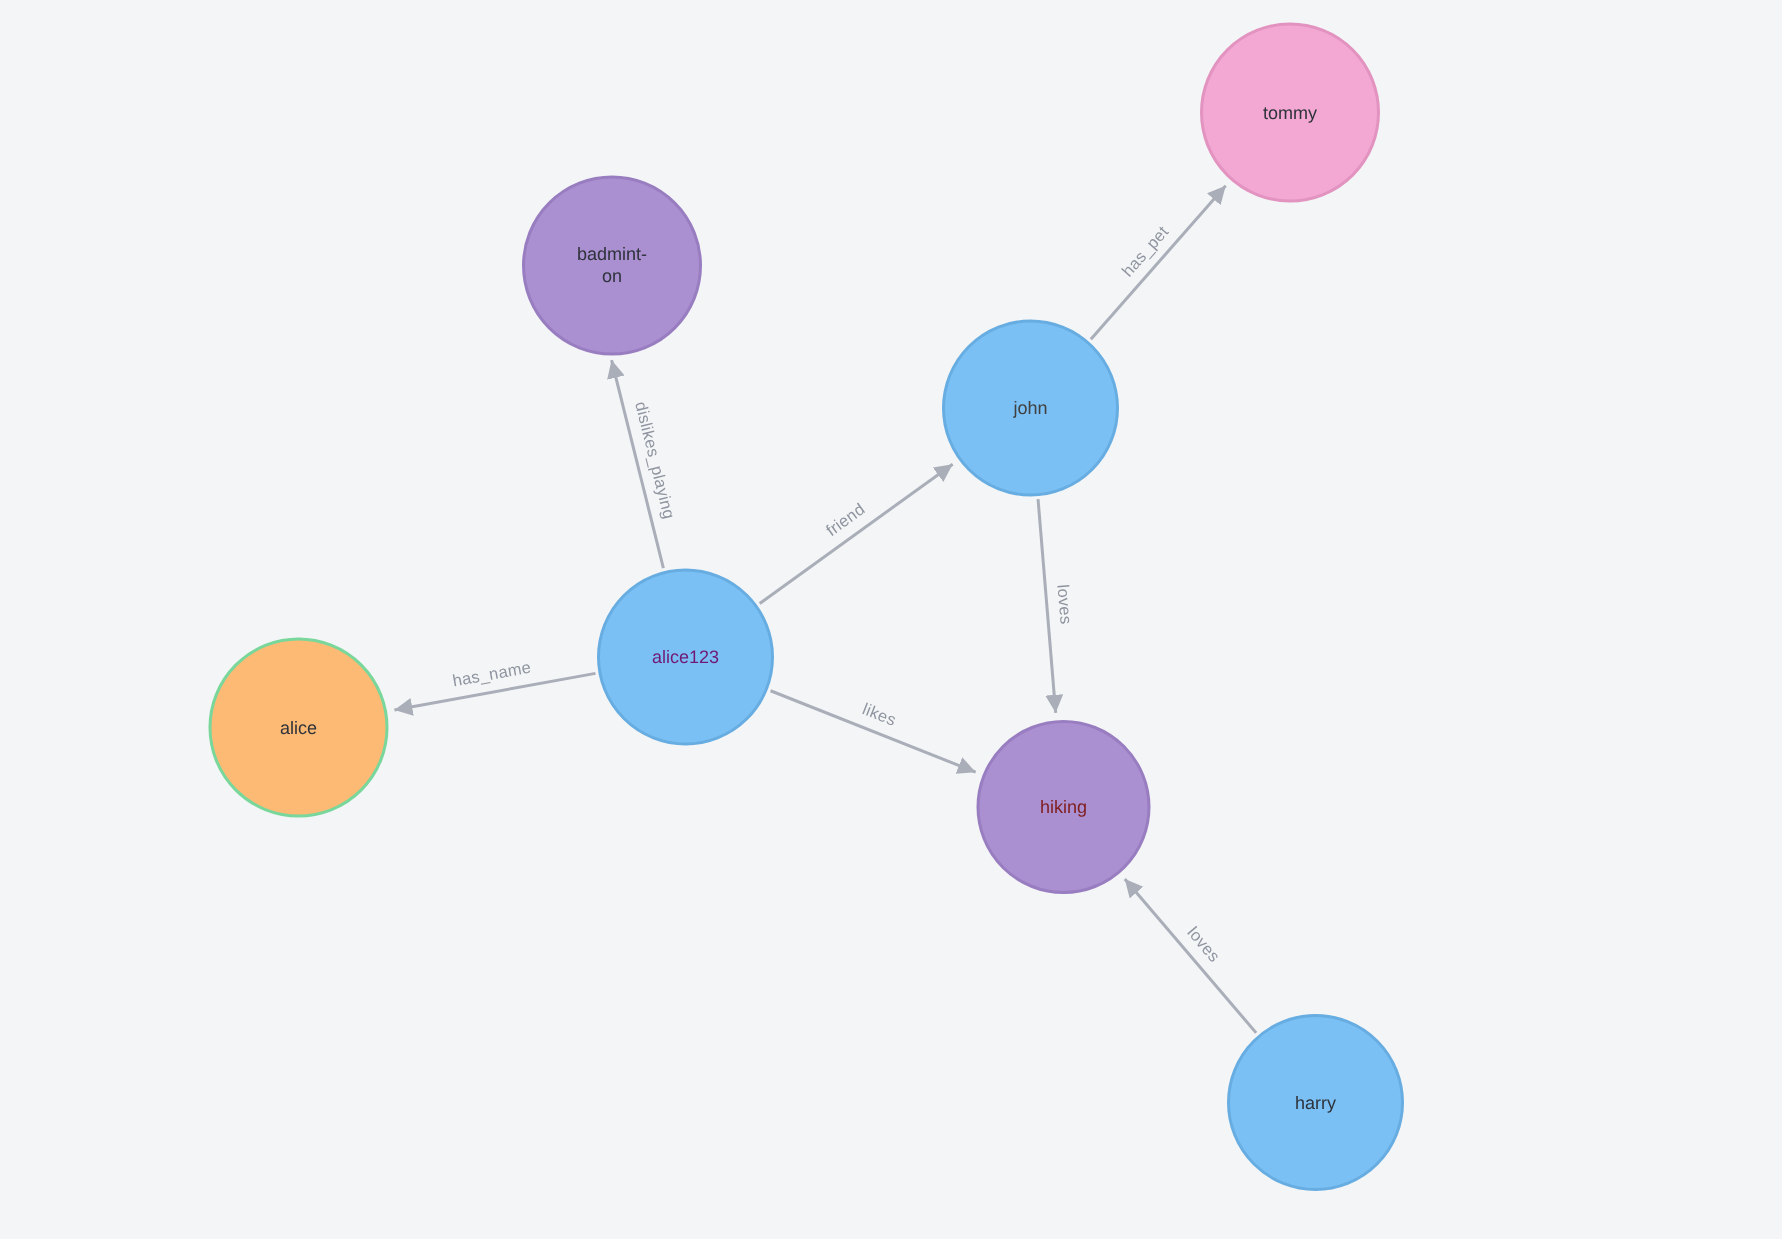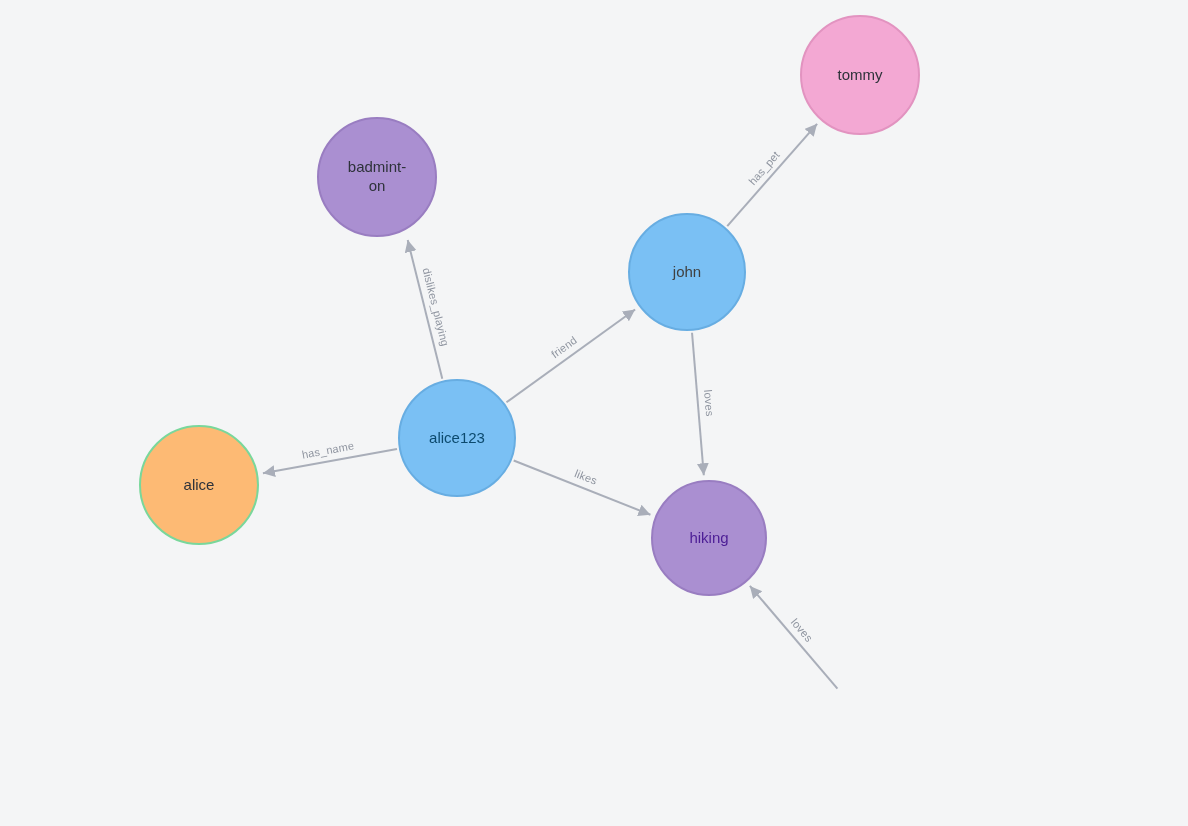--- a/index.html
+++ b/index.html
@@ -23,21 +23,21 @@
   }
   .node {
     position: absolute;
     border-radius: 50%;
     box-sizing: border-box;
     display: flex;
     flex-direction: column;
     align-items: center;
     justify-content: center;
     text-align: center;
-    font-size: 15px;
+    font-size: 12px;
     cursor: pointer;
     user-select: none;
   }
   .node span {
     line-height: 1.25;
     pointer-events: none;
   }
   .edge-label {
     position: absolute;
     font-size: 11px;
@@ -68,29 +68,32 @@
 <div class="edge-label" style="left: 435.657px; top: 306.782px; color: rgb(143, 149, 160); transform: translate(-50%, -50%) rotate(76.0154deg);">dislikes_playing</div>
     <div class="edge-label" style="left: 564.346px; top: 346.958px; color: rgb(143, 149, 160); transform: translate(-50%, -50%) rotate(-35.8195deg);">friend</div>
     <div class="edge-label" style="left: 327.996px; top: 450.32px; color: rgb(143, 149, 160); transform: translate(-50%, -50%) rotate(-10.3244deg);">has_name</div>
     <div class="edge-label" style="left: 586.128px; top: 477.407px; color: rgb(143, 149, 160); transform: translate(-50%, -50%) rotate(21.6444deg);">likes</div>
     <div class="edge-label" style="left: 763.915px; top: 167.744px; color: rgb(143, 149, 160); transform: translate(-50%, -50%) rotate(-48.7113deg);">has_pet</div>
     <div class="edge-label" style="left: 708.88px; top: 403.097px; color: rgb(143, 149, 160); transform: translate(-50%, -50%) rotate(85.272deg);">loves</div>
     <div class="edge-label" style="left: 802.019px; top: 630.123px; color: rgb(143, 149, 160); transform: translate(-50%, -50%) rotate(49.5427deg);">loves</div>
     <div class="node" style="left: 800px; top: 15px; width: 120px; height: 120px; background: rgb(243, 168, 211); border: 2px solid rgb(226, 147, 192); color: rgb(46, 50, 58);">
       <span>tommy</span>
     </div>
-    <div class="node" style="left: 317px; top: 117px; width: 120px; height: 120px; background: rgb(170, 143, 209); border: 2px solid rgb(153, 125, 193); color: rgb(46, 50, 58);">
+    <div class="node" style="left: 348px; top: 117px; width: 120px; height: 120px; background: rgb(170, 143, 209); border: 2px solid rgb(153, 125, 193); color: rgb(46, 50, 58);">
       <span>badmint-</span>
       <span>on</span>
     </div>
     <div class="node" style="left: 628px; top: 213px; width: 118px; height: 118px; background: rgb(122, 192, 244); border: 2px solid rgb(103, 173, 226); color: #404040;">
       <span>john</span>
     </div>
-    <div class="node" style="left: 398px; top: 379px; width: 118px; height: 118px; background: rgb(122, 192, 244); border: 2px solid rgb(103, 173, 226); color: #0c4a6e;">
+    <div class="node" style="left: 398px; top: 379px; width: 118px; height: 118px; background: rgb(122, 192, 244); border: 2px solid rgb(103, 173, 226); color: #701a75;">
       <span>alice123</span>
     </div>
     <div class="node" style="left: 139px; top: 425px; width: 120px; height: 120px; background: #fdba74; border: 2px solid rgb(121, 215, 155); color: rgb(46, 50, 58);">
       <span>alice</span>
     </div>
-    <div class="node" style="left: 651px; top: 480px; width: 116px; height: 116px; background: rgb(170, 143, 209); border: 2px solid rgb(153, 125, 193); color: #4c1d95;">
+    <div class="node" style="left: 651px; top: 480px; width: 116px; height: 116px; background: rgb(170, 143, 209); border: 2px solid rgb(153, 125, 193); color: #7f1d1d;">
       <span>hiking</span>
+    </div>
+    <div class="node" style="left: 818px; top: 676px; width: 118px; height: 118px; background: rgb(122, 192, 244); border: 2px solid rgb(103, 173, 226); color: rgb(46, 50, 58);">
+      <span>harry</span>
     </div>
   </div>
 
 </body></html>

